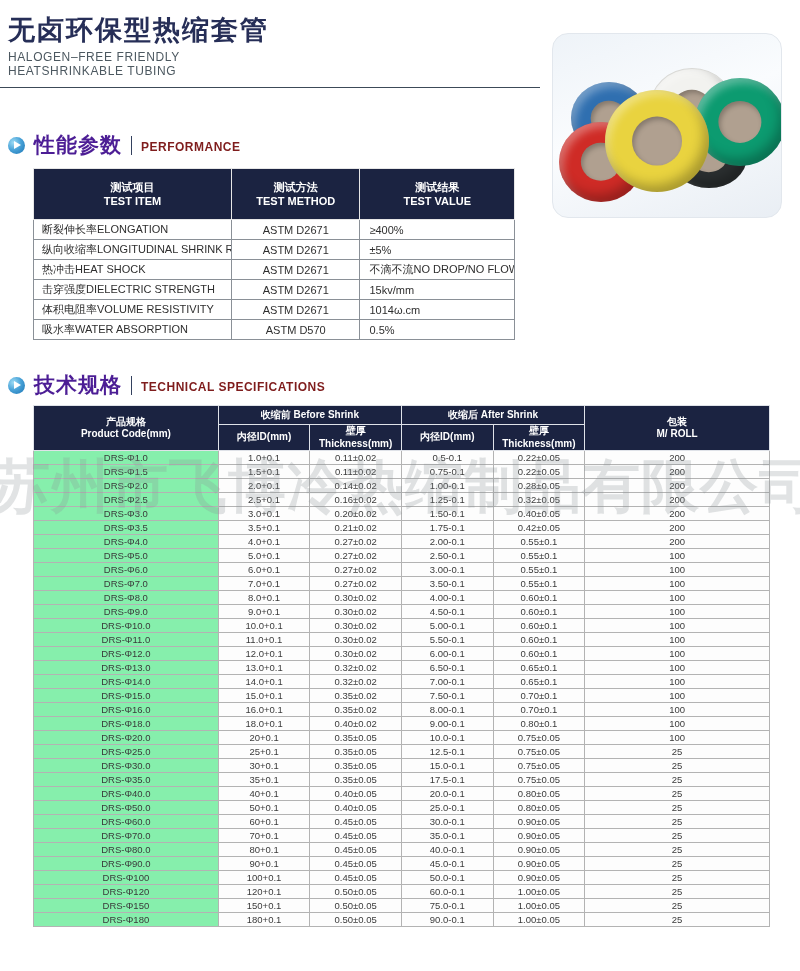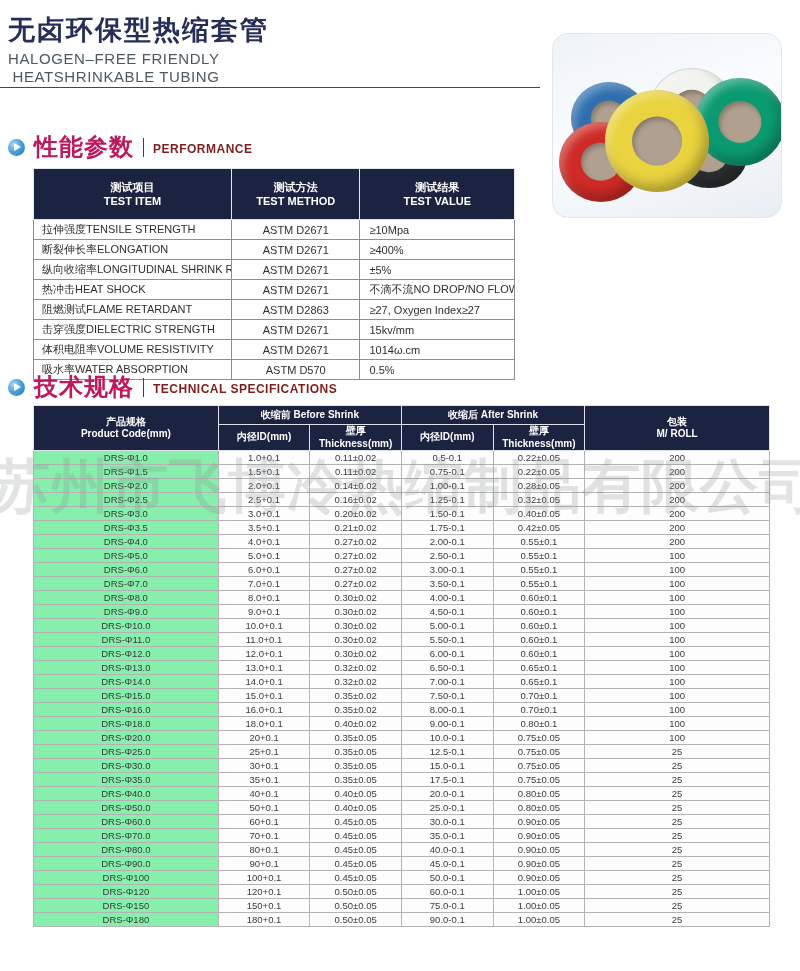--- a/index.html
+++ b/index.html
@@ -10,21 +10,21 @@
   }
   .page{position:relative;width:716px;height:971px;}
 
   
   .page-title{
     position:absolute;top:12px;left:8px;margin:0;
     font-size:27px;font-weight:bold;color:#262e57;letter-spacing:2px;
   }
   .subtitle{
     position:absolute;top:50px;left:8px;
-    font-size:15px;color:#4c5860;letter-spacing:0.6px;line-height:1.18;text-align:right;
+    font-size:12px;color:#4c5860;letter-spacing:0.6px;line-height:1.18;
   }
   .header-rule{
     position:absolute;top:87px;left:0;width:540px;height:0;
     border-top:1px solid #3c4a58;
   }
 
   
   .photo-card{
     position:absolute;top:33px;left:552px;width:228px;height:183px;
     border-radius:16px;border:1px solid #e2e7ed;overflow:hidden;
@@ -49,21 +49,21 @@
   .section-1{top:131px;}
   .section-2{top:371px;}
   .sec-icon{
     width:17px;height:17px;border-radius:50%;flex:0 0 auto;position:relative;
     background:radial-gradient(circle at 32% 32%,#9edcf5 0%,#4aa3d8 45%,#1b74b4 100%);
   }
   .sec-icon .tri{
     position:absolute;left:6px;top:4.5px;width:0;height:0;
     border-left:7px solid #ffffff;border-top:4px solid transparent;border-bottom:4px solid transparent;
   }
-  .sec-cn{font-size:24px;font-weight:bold;color:#be185d;letter-spacing:1px;}
+  .sec-cn{font-size:21px;font-weight:bold;color:#4c1d95;letter-spacing:1px;}
   .sec-sep{width:1px;height:19px;background:#33415e;}
   .sec-en{font-size:12px;font-weight:bold;color:#7f1d1d;letter-spacing:0.5px;padding-top:4px;}
 
   
   table{border-collapse:collapse;}
   .perf{position:absolute;top:168px;left:33px;width:482px;table-layout:fixed;}
   .perf th{
     background:#1b2341;color:#ffffff;font-size:11px;font-weight:bold;
     height:34px;border:1px solid #e6e6e6;padding:8px;line-height:1.3;
   }
@@ -154,43 +154,33 @@
           <div>TEST METHOD</div>
         </th>
         <th>
           <div>测试结果</div>
           <div>TEST VALUE</div>
         </th>
       </tr>
     </thead>
     <tbody id="perf-body">
         <tr>
-          <td class="item">拉伸强度TENSILE STRENGTH</td>
-          <td class="method">ASTM D2671</td>
-          <td class="value">≥10Mpa</td>
-        </tr>
-        <tr>
           <td class="item">断裂伸长率ELONGATION</td>
           <td class="method">ASTM D2671</td>
           <td class="value">≥400%</td>
         </tr>
         <tr>
           <td class="item">纵向收缩率LONGITUDINAL SHRINK RATIO</td>
           <td class="method">ASTM D2671</td>
           <td class="value">±5%</td>
         </tr>
         <tr>
           <td class="item">热冲击HEAT SHOCK</td>
           <td class="method">ASTM D2671</td>
           <td class="value">不滴不流NO DROP/NO FLOW</td>
-        </tr>
-        <tr>
-          <td class="item">阻燃测试FLAME RETARDANT</td>
-          <td class="method">ASTM D2863</td>
-          <td class="value">≥27, Oxygen Index≥27</td>
         </tr>
         <tr>
           <td class="item">击穿强度DIELECTRIC STRENGTH</td>
           <td class="method">ASTM D2671</td>
           <td class="value">15kv/mm</td>
         </tr>
         <tr>
           <td class="item">体积电阻率VOLUME RESISTIVITY</td>
           <td class="method">ASTM D2671</td>
           <td class="value">1014ω.cm</td>

